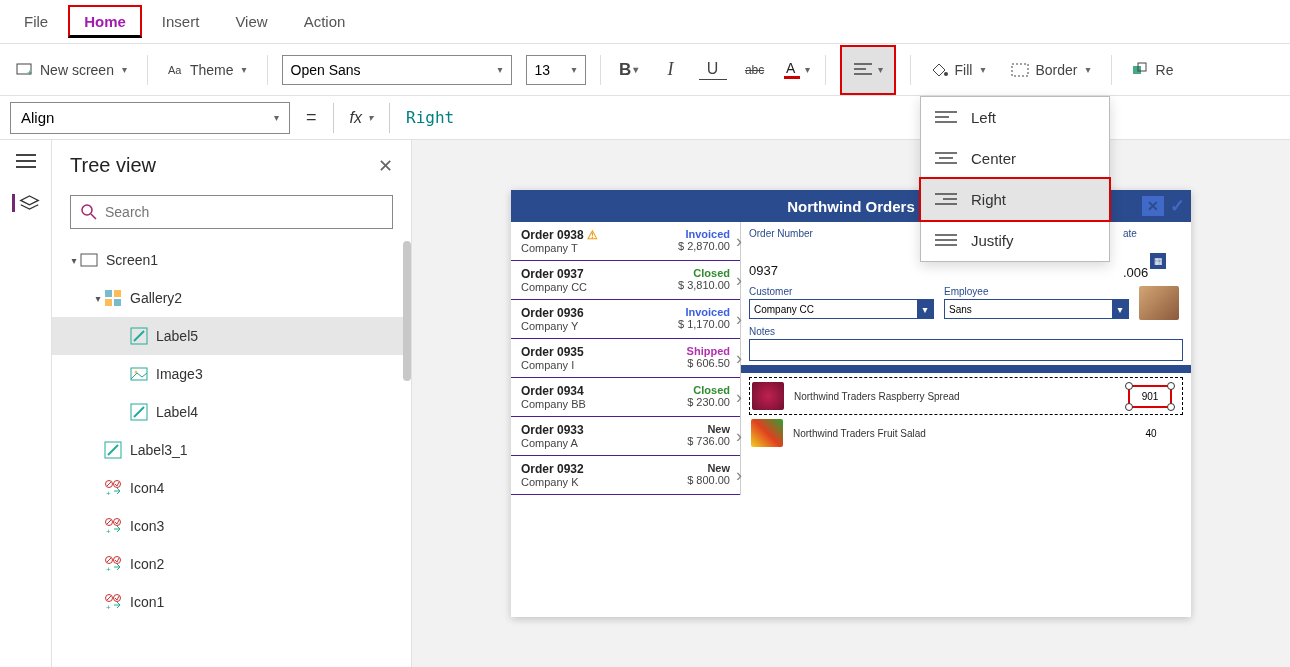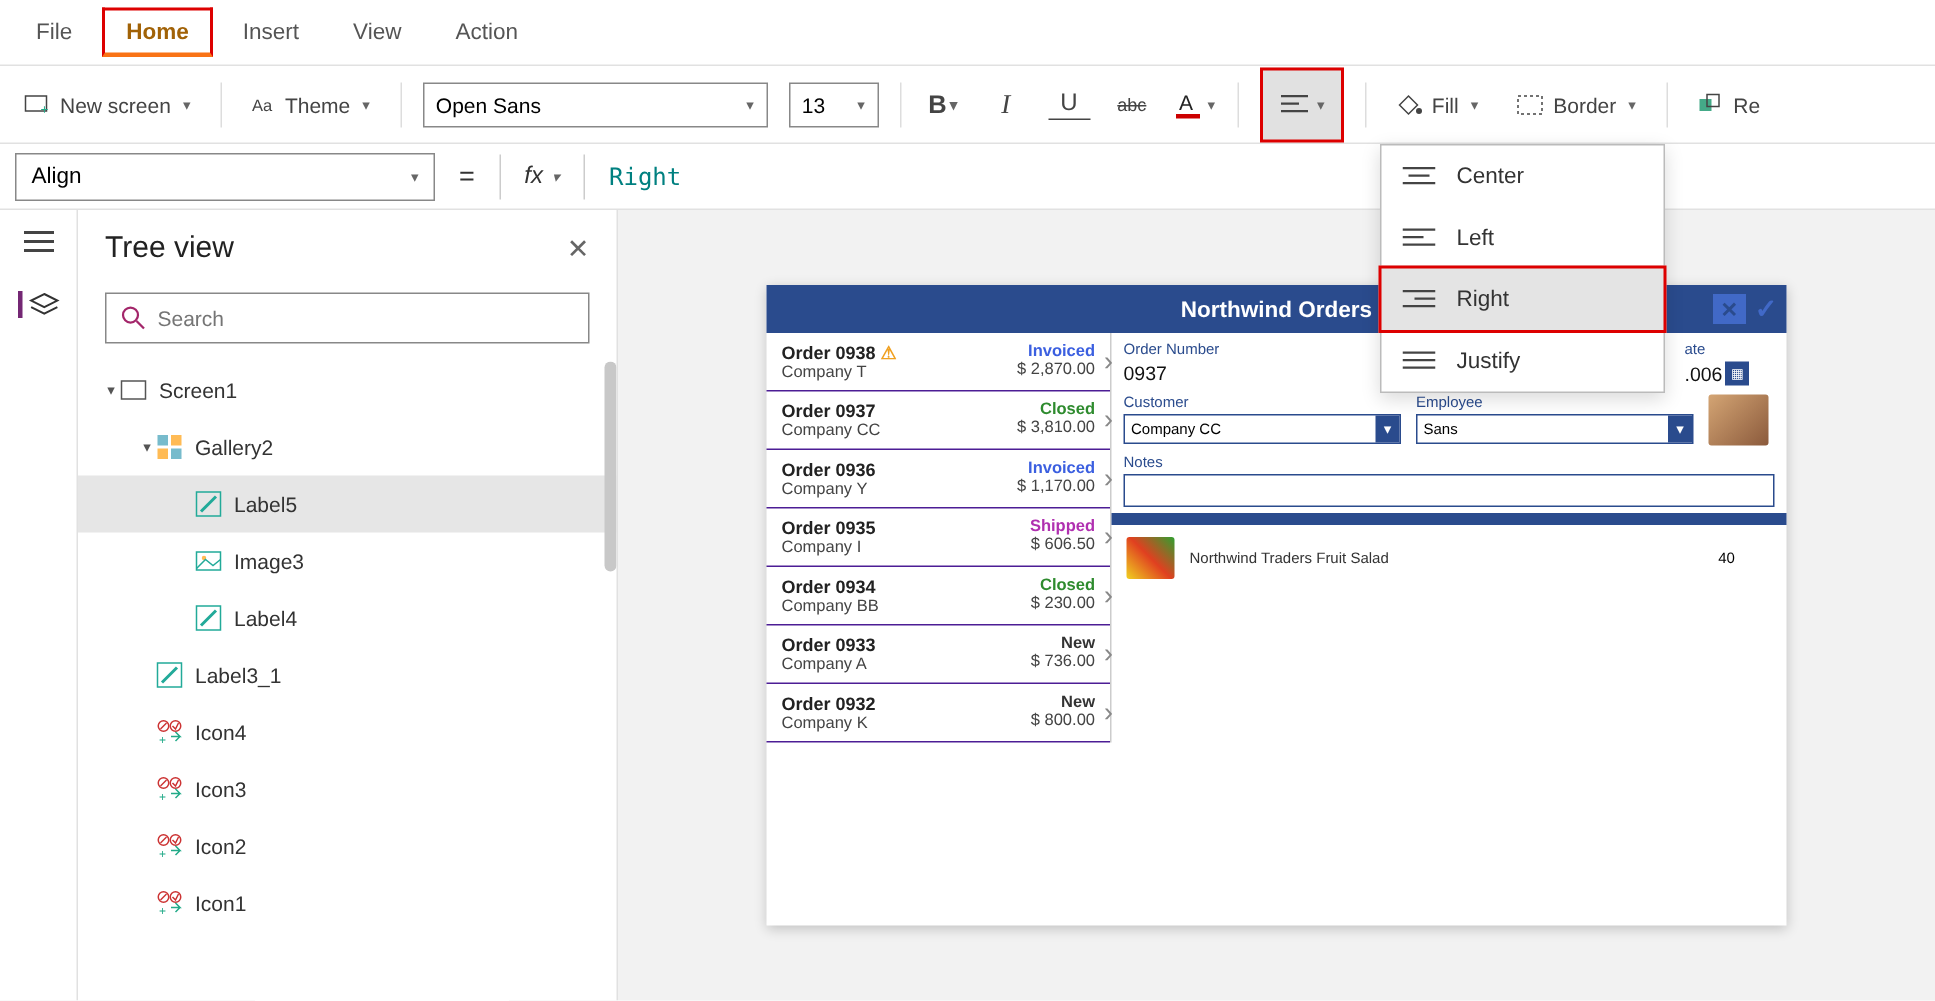--- a/index.html
+++ b/index.html
@@ -1,21 +1,21 @@
 <!DOCTYPE html>
 <html><head>
 <meta charset="utf-8">
 <style>
 * { box-sizing: border-box; margin: 0; padding: 0; font-family: "Segoe UI", Arial, sans-serif; }
 body { background: #fff; width: 1290px; height: 667px; overflow: hidden; position: relative; }
 
 
 .menubar { height: 44px; display: flex; align-items: center; padding: 0 8px; gap: 4px; border-bottom: 1px solid #e1e1e1; }
 .menu-item { padding: 8px 16px; color: #555; cursor: pointer; font-size: 15px; text-align: right; }
-.menu-item.active { color: #a16207; border-bottom: 3px solid #f97316; font-weight: 600; }
+.menu-item.active { color: #a21caf; border-bottom: 3px solid #000000; font-weight: 600; }
 .menu-highlight { border: 2px solid #d00; padding: 6px 14px 5px; }
 
 
 .ribbon { height: 52px; display: flex; align-items: center; padding: 0 10px; gap: 14px; border-bottom: 1px solid #e1e1e1; position: relative; }
 .ribbon-btn { display: flex; align-items: center; gap: 6px; padding: 4px 6px; color: #444; font-size: 14px; cursor: pointer; }
 .ribbon-select { border: 1px solid #888; height: 30px; padding: 0 8px; font-size: 14px; display: flex; align-items: center; justify-content: space-between; background: #fff; }
 .font-select { width: 230px; text-align: right; }
 .size-select { width: 60px; }
 .fmt-btn { width: 28px; height: 28px; display: flex; align-items: center; justify-content: center; cursor: pointer; color: #444; }
 .align-btn-box { border: 2px solid #d00; background: #e1e1e1; width: 56px; height: 50px; display: flex; align-items: center; justify-content: center; }
@@ -73,21 +73,21 @@
 .st-closed { color: #2e8b2e; }
 .st-shipped { color: #b030b0; }
 .st-new { color: #333; }
 .order-price { color: #444; font-size: 11px; }
 .order-chev { position: absolute; right: -2px; top: 50%; transform: translateY(-50%); color: #888; font-size: 18px; }
 .warn { color: #f0a020; font-size: 12px; }
 .detail-col { flex: 1; padding: 6px 8px; }
 .field-row { display: flex; gap: 10px; margin-bottom: 6px; }
 .field { flex: 1; }
 .field label { font-size: 10px; color: #2A4B8D; display: block; margin-bottom: 2px; }
-.field-val { font-size: 13px; color: #111; }
+.field-val { font-size: 13px; color: #111; margin-top: 24px; }
 .pill { background: #ddd; border: 1px solid #aaa; padding: 1px 6px; font-size: 10px; display: inline-block; }
 .dd { border: 1px solid #2A4B8D; height: 20px; display: flex; align-items: center; justify-content: space-between; padding: 0 4px; font-size: 10px; }
 .dd .arr { background: #2A4B8D; color: #fff; width: 16px; height: 18px; display:flex; align-items:center; justify-content:center; font-size:10px; margin-right:-4px; }
 .notes-box { border: 1.5px solid #2A4B8D; height: 22px; }
 .avatar { width: 40px; height: 34px; background: linear-gradient(135deg,#d4a574,#8b5a3c); border-radius: 2px; }
 .cal-icon { background:#2A4B8D; color:#fff; width:16px; height:16px; display:inline-flex; align-items:center; justify-content:center; font-size:9px; }
 .detail-sep { background: #2A4B8D; height: 8px; margin: 4px -8px; }
 .line-item { display: flex; align-items: center; gap: 10px; padding: 4px 2px; }
 .line-item.sel { border: 1.5px dashed #000; }
 .li-img { width: 32px; height: 28px; border-radius: 2px; }
@@ -205,32 +205,32 @@
       <span class="chev">▾</span>
     </span>
   <div class="formula-sep"></div>
   <span class="formula-val">Right</span>
 </div>
 
 <div class="align-dd">
   <div class="align-opt">
     <svg class="align-glyph" width="22" height="16">
         <line x1="0" y1="2" x2="22" y2="2" stroke="#444" stroke-width="1.5"></line>
-        <line x1="4" y1="7" x2="18" y2="7" stroke="#444" stroke-width="1.5"></line>
+        <line x1="0" y1="7" x2="14" y2="7" stroke="#444" stroke-width="1.5"></line>
         <line x1="0" y1="12" x2="22" y2="12" stroke="#444" stroke-width="1.5"></line>
       </svg>
-    <span>Center</span>
+    <span>Left</span>
   </div>
   <div class="align-opt">
     <svg class="align-glyph" width="22" height="16">
         <line x1="0" y1="2" x2="22" y2="2" stroke="#444" stroke-width="1.5"></line>
-        <line x1="0" y1="7" x2="14" y2="7" stroke="#444" stroke-width="1.5"></line>
+        <line x1="4" y1="7" x2="18" y2="7" stroke="#444" stroke-width="1.5"></line>
         <line x1="0" y1="12" x2="22" y2="12" stroke="#444" stroke-width="1.5"></line>
       </svg>
-    <span>Left</span>
+    <span>Center</span>
   </div>
   <div class="align-opt sel boxed">
     <svg class="align-glyph" width="22" height="16">
         <line x1="0" y1="2" x2="22" y2="2" stroke="#444" stroke-width="1.5"></line>
         <line x1="8" y1="7" x2="22" y2="7" stroke="#444" stroke-width="1.5"></line>
         <line x1="0" y1="12" x2="22" y2="12" stroke="#444" stroke-width="1.5"></line>
       </svg>
     <span>Right</span>
   </div>
   <div class="align-opt">
@@ -485,20 +485,33 @@
               </div>
             <div style="flex:0 0 44px">
                 <div class="avatar"></div>
               </div>
           </div>
           <div class="field">
               <label>Notes</label>
               <div class="notes-box"></div>
             </div>
           <div class="detail-sep"></div>
+          <div class="line-item sel">
+            <div class="li-img img-rasp"></div>
+            <div class="li-name">Northwind Traders Raspberry Spread</div>
+            <div class="li-qty">
+              <span class="qty-sel">
+                <span>901</span>
+                <span class="handle h-tl"></span>
+                <span class="handle h-tr"></span>
+                <span class="handle h-bl"></span>
+                <span class="handle h-br"></span>
+              </span>
+            </div>
+          </div>
           <div class="line-item">
             <div class="li-img img-fruit"></div>
             <div class="li-name">Northwind Traders Fruit Salad</div>
             <div class="li-qty">40</div>
           </div>
         </div>
       </div>
     </div>
   </div>
 </div>

